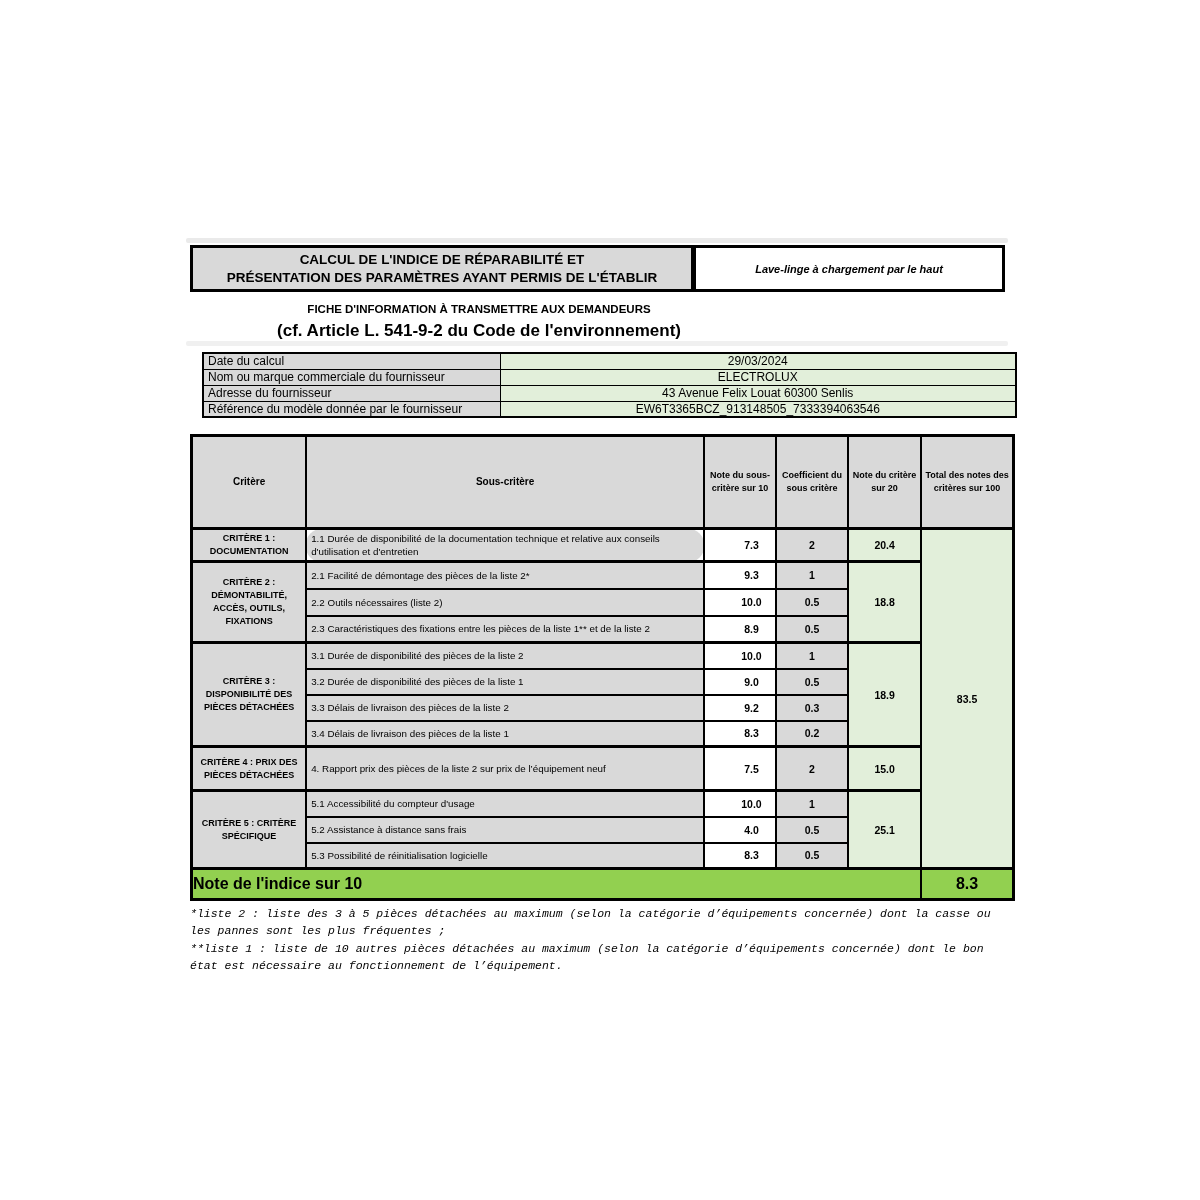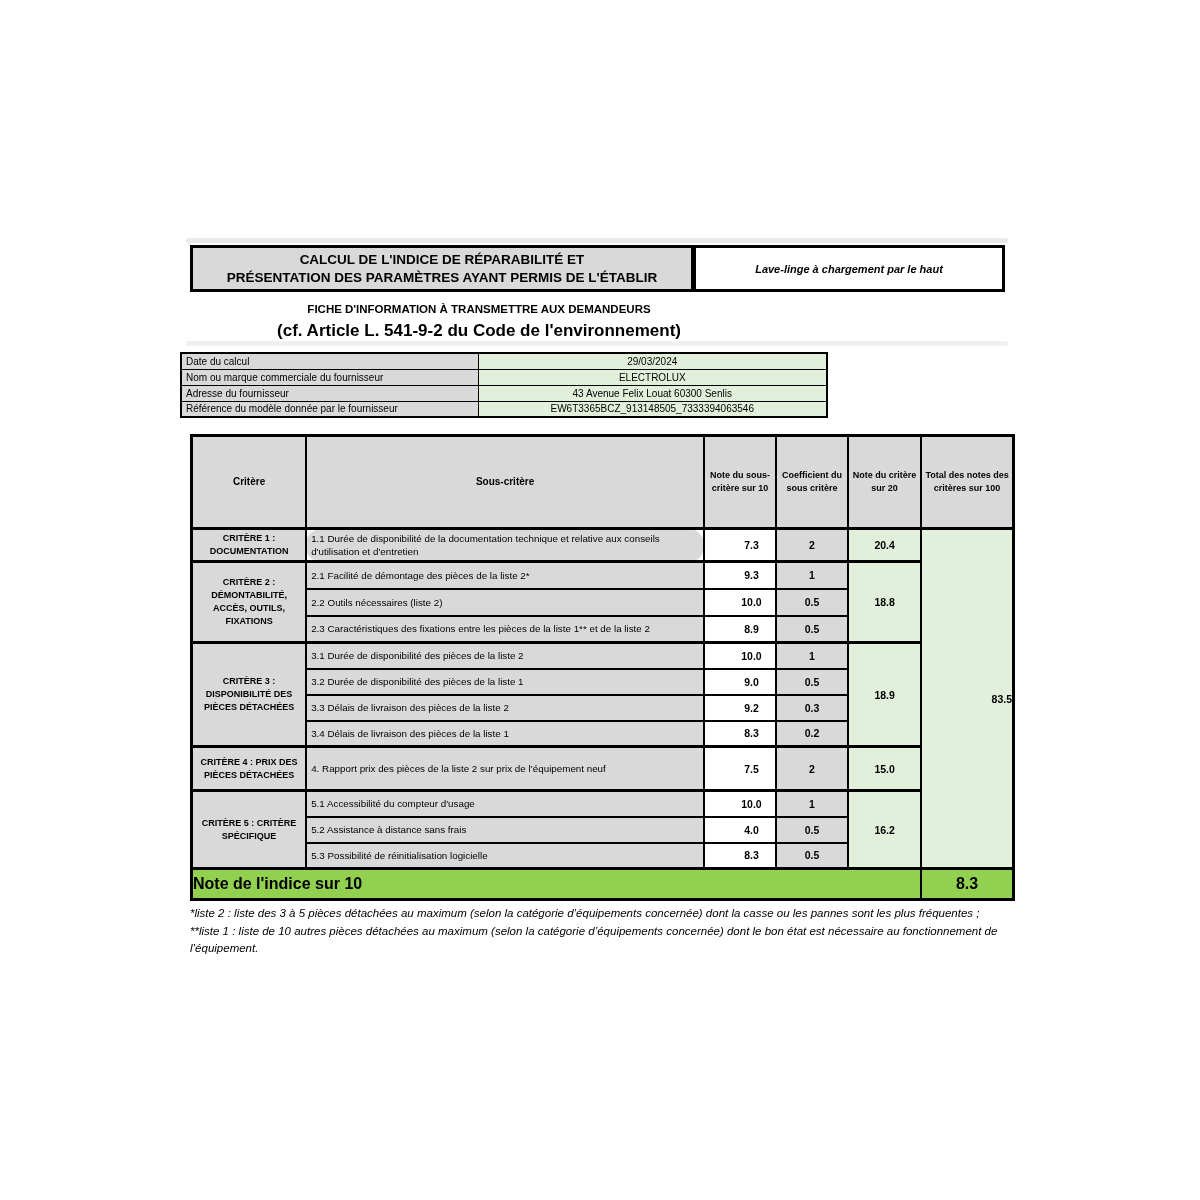--- a/index.html
+++ b/index.html
@@ -33,23 +33,23 @@
 
   
   .subtitle {
     position: absolute; left: 190px; top: 303px; width: 578px; text-align: center;
   }
   .subtitle-line1 { font-weight: bold; font-size: 11.5px; }
   .subtitle-line2 { font-weight: bold; font-size: 17px; margin-top: 6px; }
 
   
   .info-table {
-    position: absolute; left: 180px; top: 352px; width: 648px;
+    position: absolute; left: 202px; top: 352px; width: 815px;
     border-collapse: collapse; table-layout: fixed;
-    border: 2px solid #000; font-size: 10px;
+    border: 2px solid #000; font-size: 12px;
   }
   .info-table td { border: 1px solid #000; height: 16px; padding: 0 4px; overflow: hidden; white-space: nowrap; }
   .info-label { width: 297px; background: #d9d9d9; text-align: left; }
   .info-value { background: #e2efda; text-align: center; }
 
   
   .main-table {
     position: absolute; left: 190px; top: 434px; width: 825px;
     border-collapse: collapse; table-layout: fixed;
     border: 3px solid #000;
@@ -72,21 +72,21 @@
     font-size: 9px; line-height: 13px; white-space: pre-line; padding: 1px;
   }
   td.sub {
     background: #d9d9d9; font-size: 9.8px; text-align: left; vertical-align: middle;
     padding: 1px 4px; white-space: nowrap;
   }
   td.sub.wrap { white-space: normal; line-height: 13px; border-radius: 15px; }
   td.num  { background: #fff; font-weight: bold; font-size: 10.5px; text-align: center; vertical-align: middle; padding-left: 23px; }
   td.coef { background: #d9d9d9; font-weight: bold; font-size: 10.5px; text-align: center; vertical-align: middle; }
   td.n20  { background: #e2efda; font-weight: bold; font-size: 10.5px; text-align: center; vertical-align: middle; }
-  td.tot  { background: #e2efda; font-weight: bold; font-size: 10.5px; text-align: right; vertical-align: middle; }
+  td.tot  { background: #e2efda; font-weight: bold; font-size: 10.5px; text-align: center; vertical-align: middle; }
 
   tr.r33 td { height: 33px; }
   tr.r27 td { height: 27px; }
   tr.r26 td { height: 26px; }
   tr.r44 td { height: 44px; }
   tr.rbar td { height: 31px; }
 
   tr.group > td { border-top-width: 3px; }
   tr.thin  > td { border-top-width: 1px; }
   .main-table thead th { border-bottom-width: 3px; }
@@ -96,21 +96,21 @@
     vertical-align: middle; border-top-width: 3px;
   }
   td.bar-value {
     background: #92d050; font-weight: bold; font-size: 16px; text-align: center;
     vertical-align: middle; border-top-width: 3px;
   }
 
   
   .footnotes {
     position: absolute; left: 190px; top: 905px; width: 820px;
-    font-style: italic; font-size: 11.5px; line-height: 17px;
+    font-style: italic; font-size: 11.5px; line-height: 17px; font-family: Liberation Mono, monospace;
   }
   .footnote { margin-bottom: 1px; }
 </style>
 </head>
 <body>
 
 <div class="scan-strip strip-1"></div>
 <div class="scan-strip strip-2"></div>
 
 <div class="header-box">
@@ -232,21 +232,21 @@
       <td class="coef">2</td>
       <td class="n20">15.0</td>
     </tr>
 
     <tr class="group r26">
       <td class="crit" rowspan="3">CRITÈRE 5 : CRITÈRE
 SPÉCIFIQUE</td>
       <td class="sub">5.1 Accessibilité du compteur d'usage</td>
       <td class="num">10.0</td>
       <td class="coef">1</td>
-      <td class="n20" rowspan="3">16.2</td>
+      <td class="n20" rowspan="3">25.1</td>
     </tr>
     <tr class="thin r26">
       <td class="sub">5.2 Assistance à distance sans frais</td>
       <td class="num">4.0</td>
       <td class="coef">0.5</td>
     </tr>
     <tr class="thin r26">
       <td class="sub">5.3 Possibilité de réinitialisation logicielle</td>
       <td class="num">8.3</td>
       <td class="coef">0.5</td>

